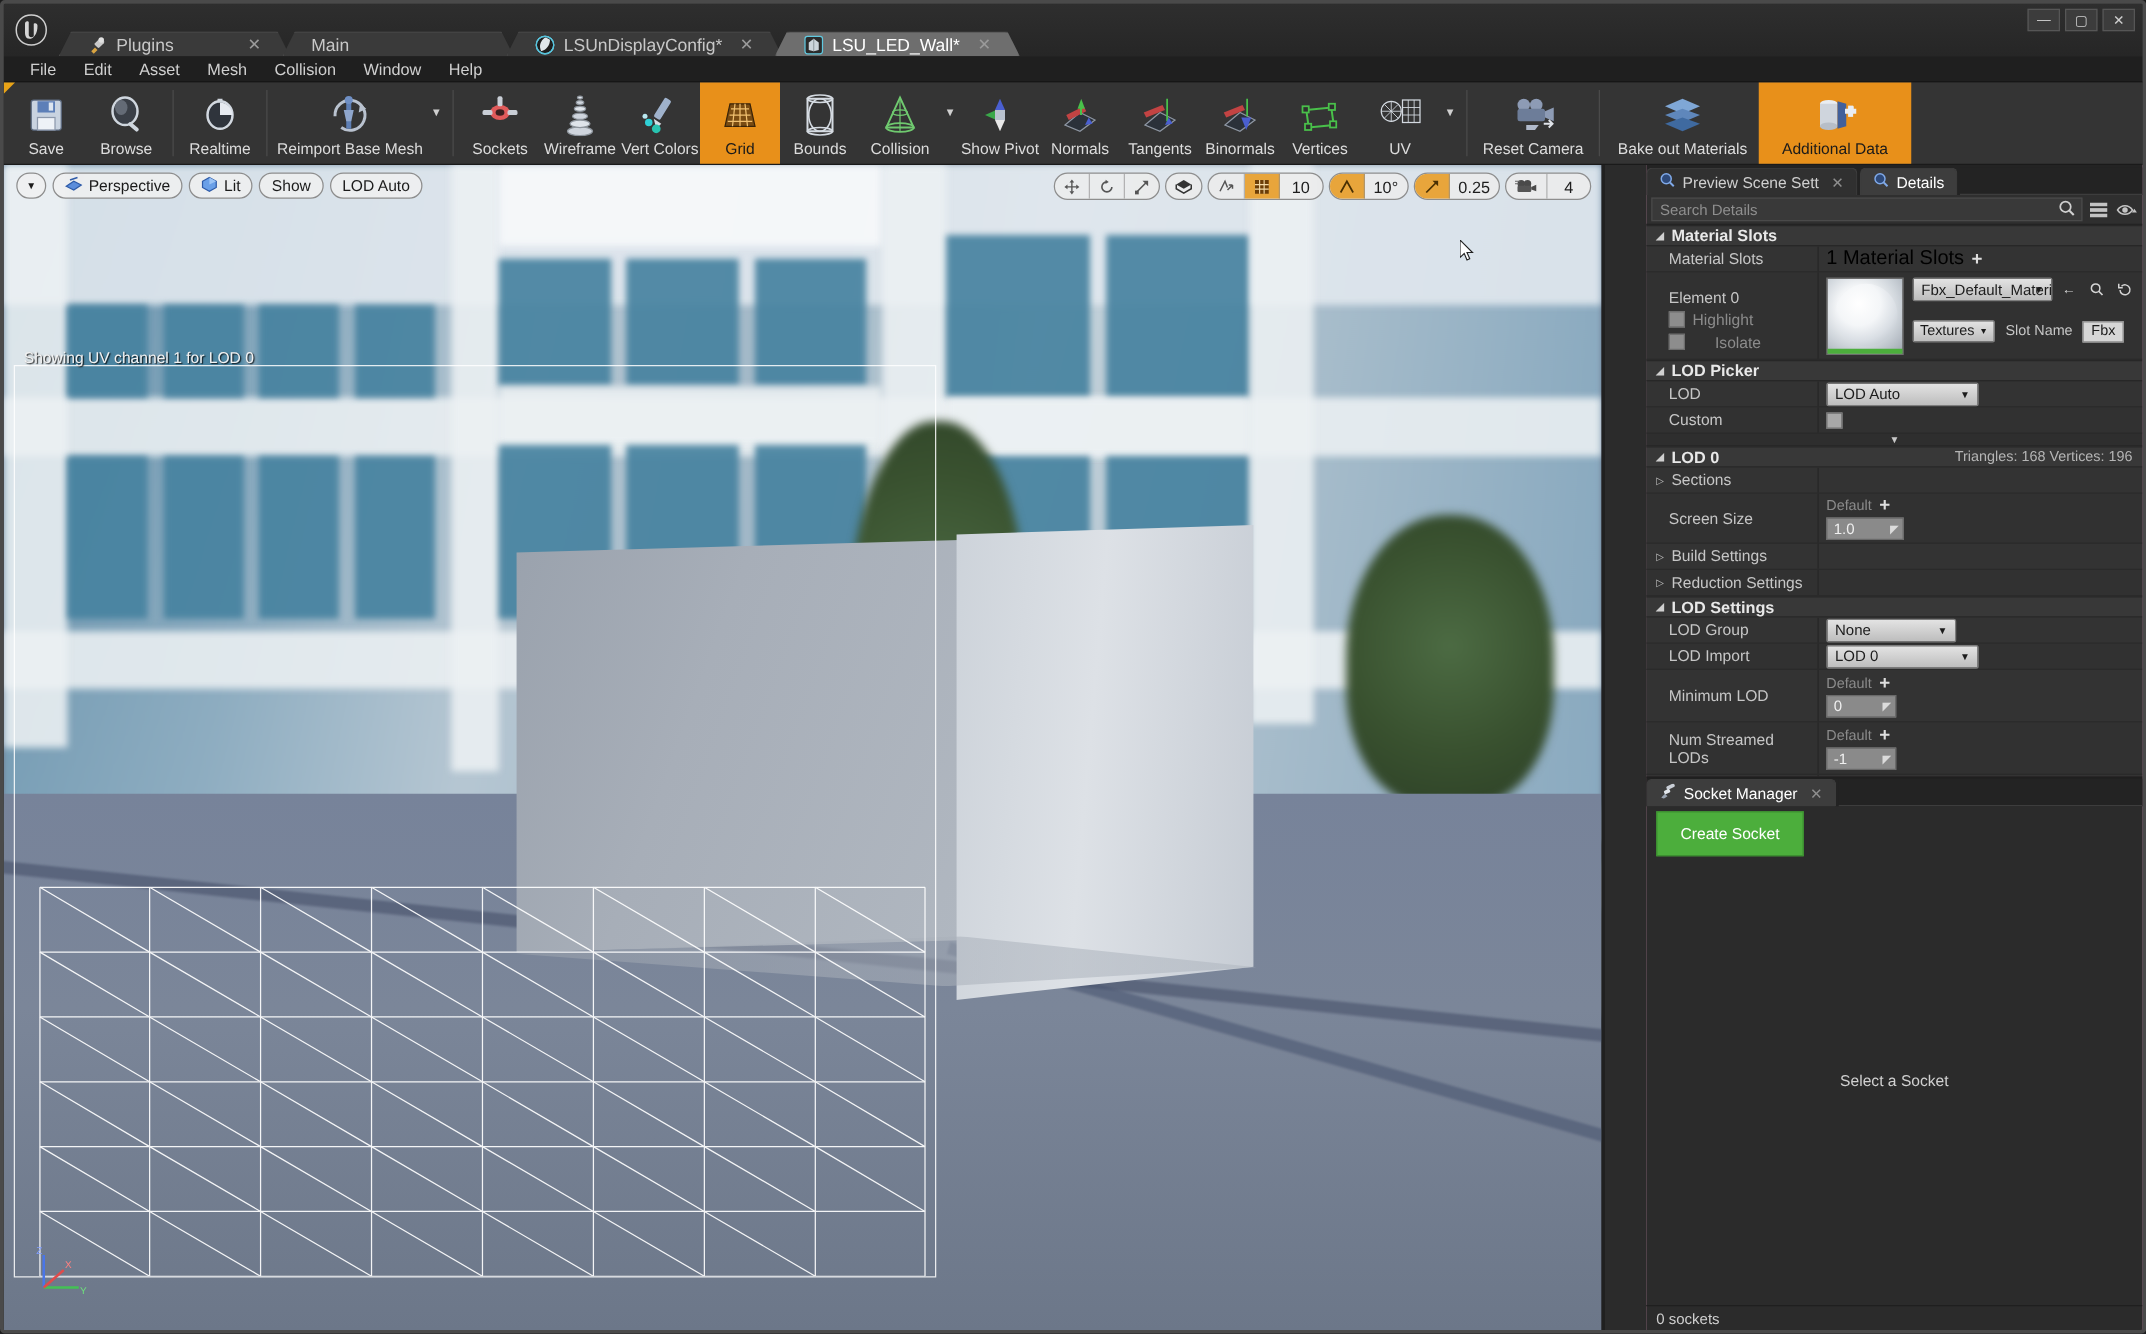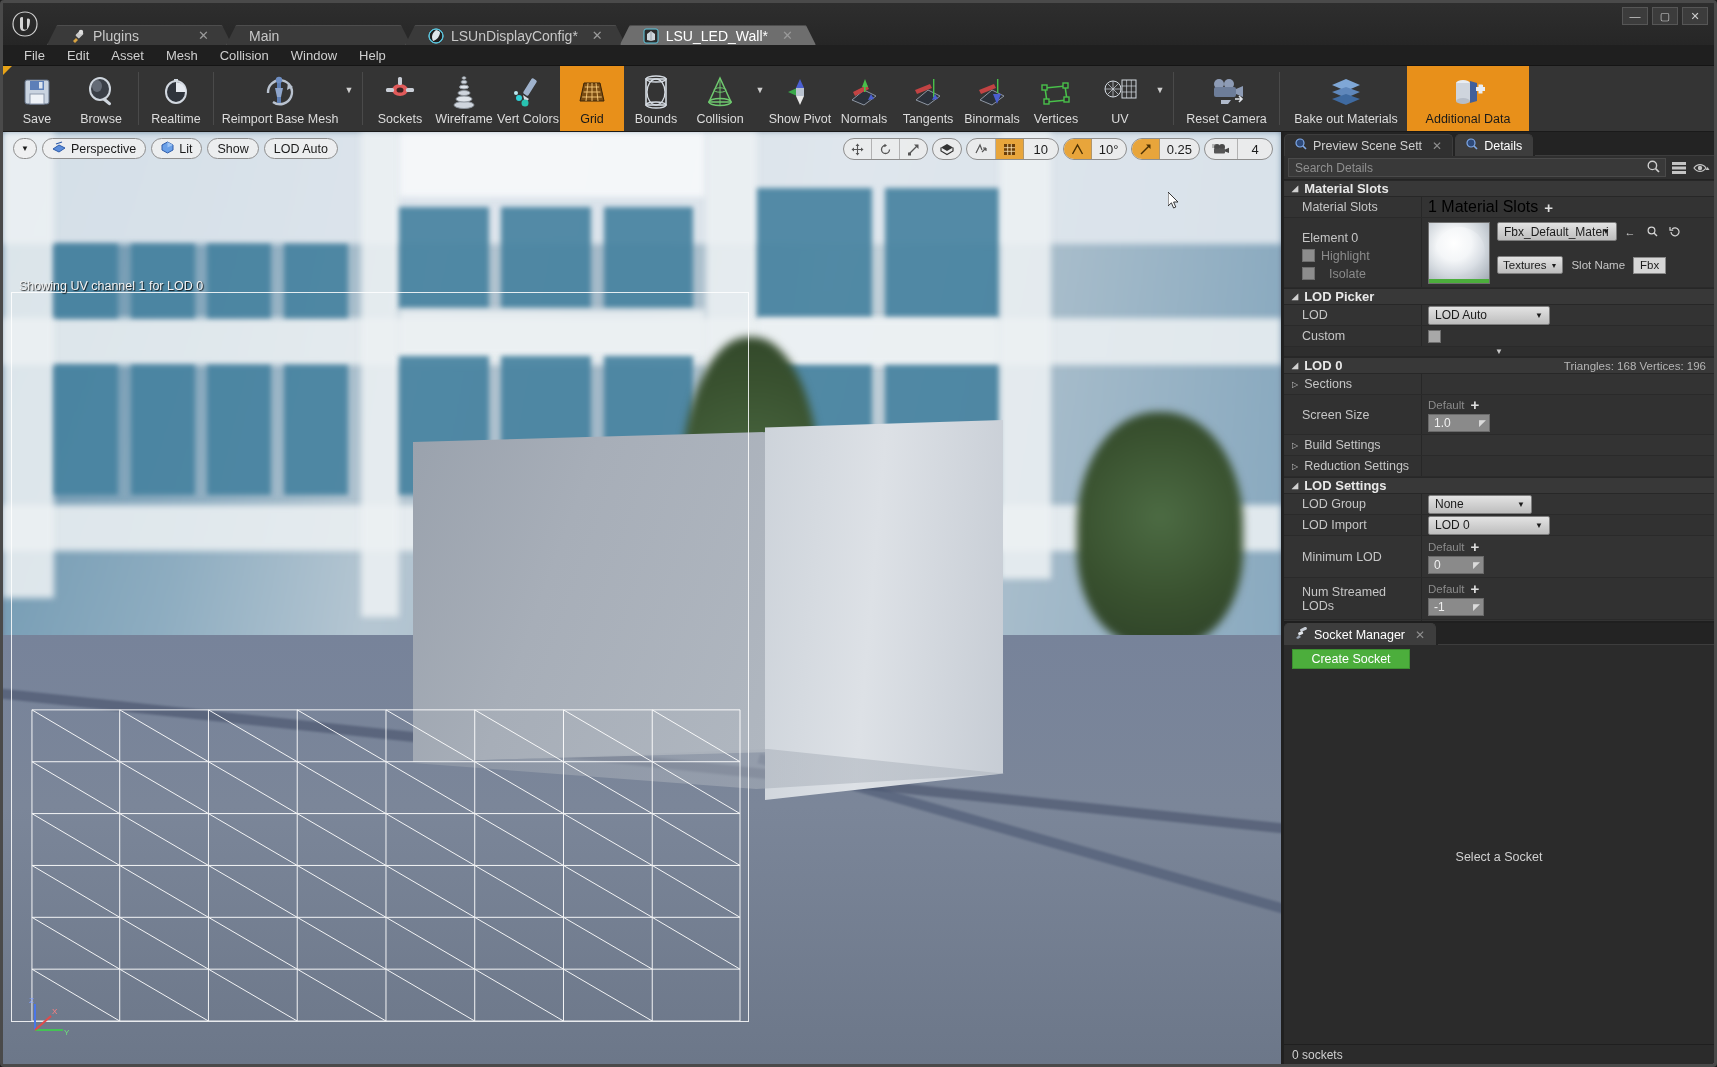--- a/index.html
+++ b/index.html
@@ -230,20 +230,21 @@
   }
   .uvgrid { position:absolute; inset:0; }
   .axis-gizmo { position:absolute; left:24px; bottom:26px; width:44px; height:44px; }
 
   
   .rightpanel {
     flex: 1;
     background: #f9a8d4;
     display: flex; flex-direction: column;
     min-width: 0;
+    margin-left: 33px;
   }
   .panel-tabs {
     height: 24px; display:flex; align-items:flex-end;
     background:#232323;
   }
   .ptab {
     height:22px; display:flex; align-items:center; gap:6px;
     padding: 0 10px;
     font-size:12.5px; color:#cfcfcf;
     background:#303030;
@@ -355,21 +356,21 @@
     align-items:center; justify-content:center;
     border-bottom:1px solid #272727;
     color:#c8c8c8; font-size:8px;
   }
   .subtri { font-size:8px; color:#c0c0c0; margin-right:6px; }
 
   
   .sockpanel { background:#2b2b2b; display:flex; flex-direction:column; flex:1; border-top:2px solid #1f1f1f;}
   .socktabs { height:22px; display:flex; align-items:flex-end; background:#232323;}
   .createsock {
-    width: 118px; height:20px; margin:4px 0 0 8px;
+    width: 118px; height:36px; margin:4px 0 0 8px;
     background:#4cae3c; border:1px solid #3c8f30;
     color:#fff; font-size:12.5px;
     display:flex; align-items:center; justify-content:center;
   }
   .sockbody { flex:1; display:flex; align-items:center; justify-content:center; color:#d0d0d0; font-size:12.5px; }
   .sockfoot { height:20px; display:flex; align-items:center; padding-left:8px; font-size:12px; color:#cfcfcf; border-top:1px solid #1f1f1f;}
 
   .cursor { position:absolute; width:12px; height:18px; pointer-events:none; }
 </style>
 </head>
@@ -967,21 +968,21 @@
             <span class="plus">+</span>
           </div>
         </div>
         <div class="prow alt" style="min-height:70px;align-items:flex-start">
           <div class="plabel" style="flex-direction:column;align-items:flex-start;justify-content:center;padding-top:6px;gap:4px">
             <span>Element 0</span>
             <span style="display:flex;align-items:center;gap:6px">
               <span class="chk dis"></span>
               <span class="dim">Highlight</span>
             </span>
-            <span style="display:flex;align-items:center;gap:14px">
+            <span style="display:flex;align-items:center;gap:24px">
               <span class="chk dis"></span>
               <span class="dim">Isolate</span>
             </span>
           </div>
           <div class="pval" style="align-items:flex-start;padding-top:4px;gap:7px">
             <div class="matthumb">
               <div class="sphere"></div>
               <div class="greenbar"></div>
             </div>
             <div style="display:flex;flex-direction:column;gap:15px;min-width:0;flex:1">

